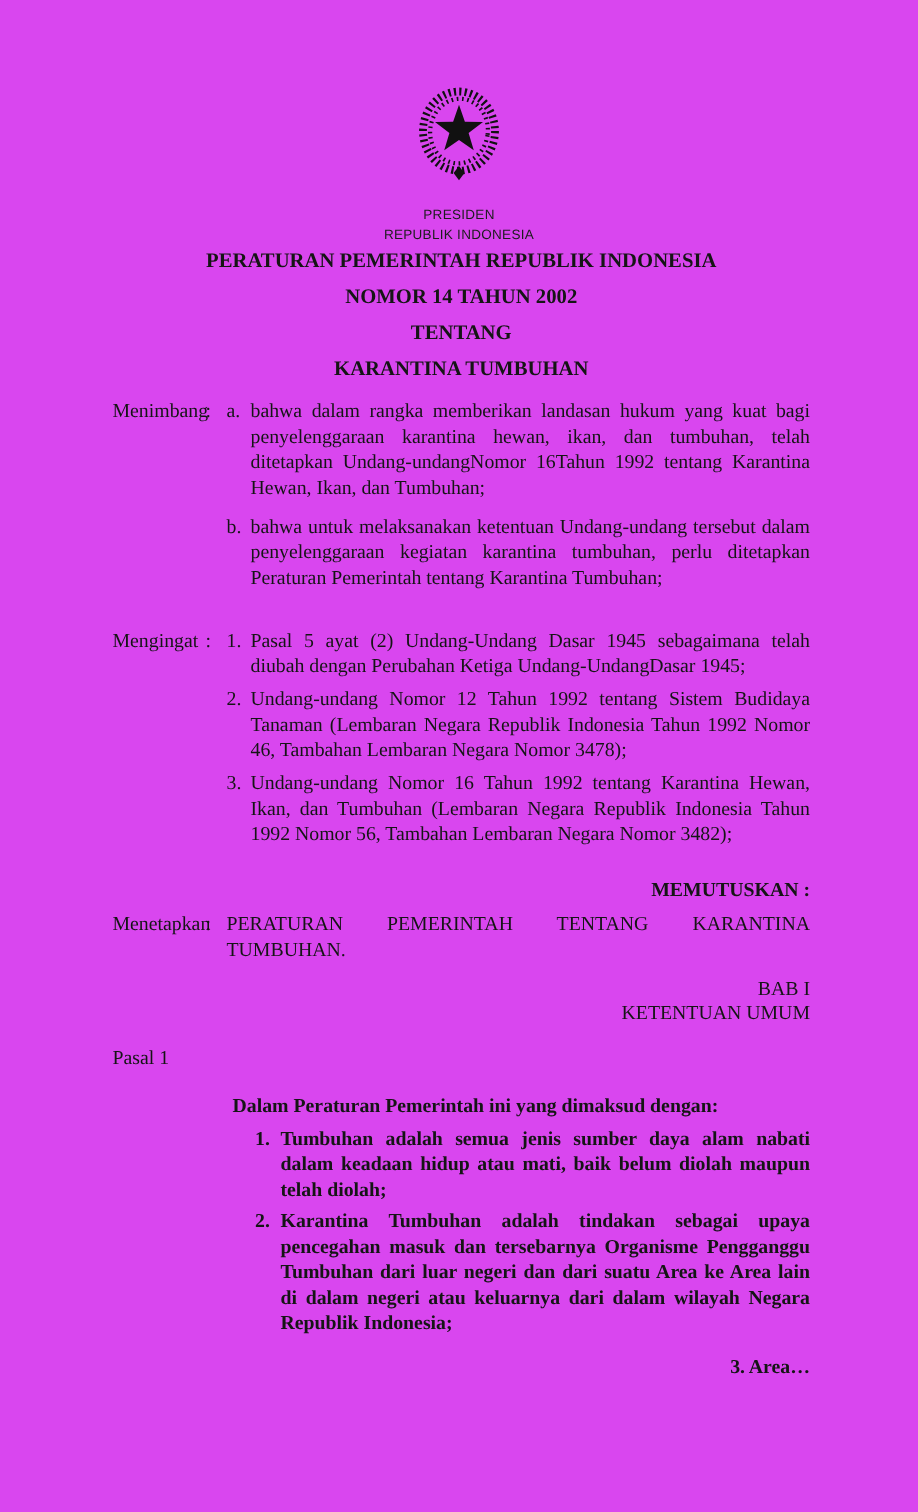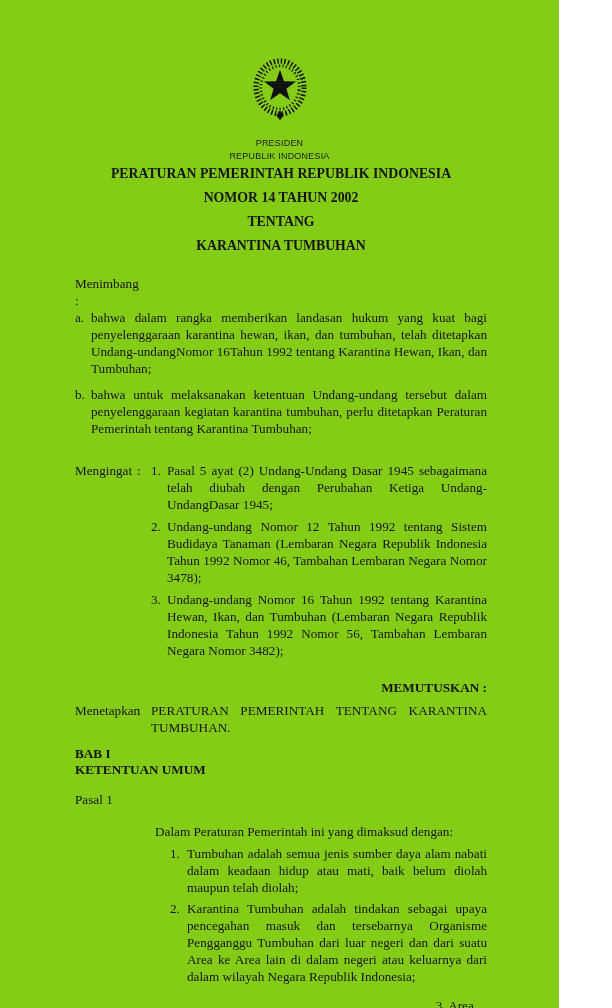--- a/index.html
+++ b/index.html
@@ -1,20 +1,20 @@
 <!DOCTYPE html>
 <html><head>
 <meta charset="utf-8">
 <style>
   html, body { margin: 0; padding: 0; background: #ffffff; }
   .page {
     position: relative;
-    width: 559px;
+    width: 612px;
     height: 1008px;
-    background: #84cc16;
+    background: #d946ef;
     overflow: hidden;
     font-family: "Liberation Serif", "DejaVu Serif", serif;
     font-size: 13.2px;
     line-height: 17px;
     color: #151515;
   }
   .content { padding: 0 72px 0 75px; }
 
   
   .masthead { text-align: center; padding-top: 52px; }
@@ -42,39 +42,39 @@
     font-weight: bold;
     font-size: 13.8px;
   }
 
   
   .clause { display: flex; align-items: flex-start; }
   .clause-label { width: 62px; flex: none; }
   .clause-colon { width: 14px; flex: none; }
   .clause-body { flex: 1; min-width: 0; }
 
-  .menimbang { margin-top: 17px; flex-direction: column; }
+  .menimbang { margin-top: 7px; }
   .mengingat { margin-top: 25px; }
   .menetapkan { margin-top: 6px; }
 
   .citem { display: flex; align-items: flex-start; }
   .citem + .citem { margin-top: 9px; }
   .mengingat .citem + .citem { margin-top: 5px; }
   .cmarker { width: 16px; flex: none; }
   .ctext { flex: 1; min-width: 0; text-align: justify; }
 
   .memutuskan { margin-top: 20px; text-align: right; font-weight: bold; }
   .menetapkan-text { flex: 1; min-width: 0; text-align: justify; }
 
   
-  .bab { margin-top: 10px; text-align: left; line-height: 16px; font-weight: bold; }
+  .bab { margin-top: 10px; text-align: right; line-height: 16px; }
   .pasal-title { margin-top: 13px; }
 
   
-  .pasal-body { margin-left: 80px; margin-top: 15px; }
+  .pasal-body { margin-left: 80px; margin-top: 15px; font-weight: bold; }
   .pasal-intro { text-align: left; }
   .pitem { display: flex; align-items: flex-start; padding-left: 15px; margin-top: 5px; }
   .pitem + .pitem { margin-top: 4px; }
   .pnum { width: 17px; flex: none; }
   .ptext { flex: 1; min-width: 0; text-align: justify; }
 
   .catchword { margin-top: 12px; text-align: right; }
 </style>
 </head>
 <body>

